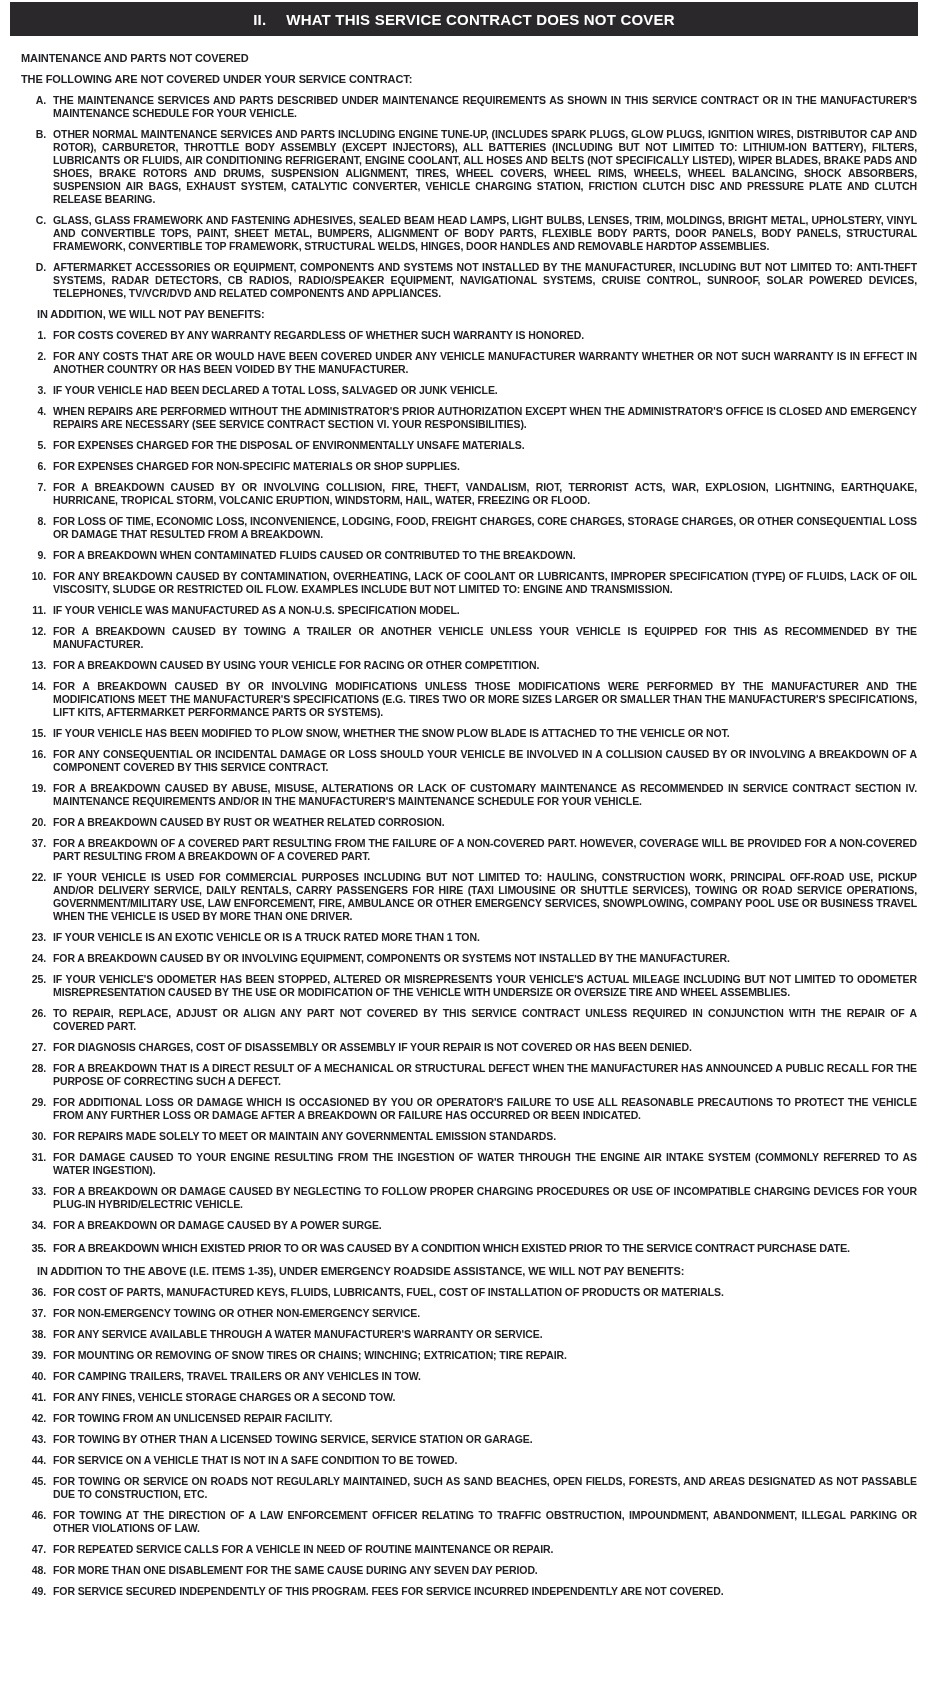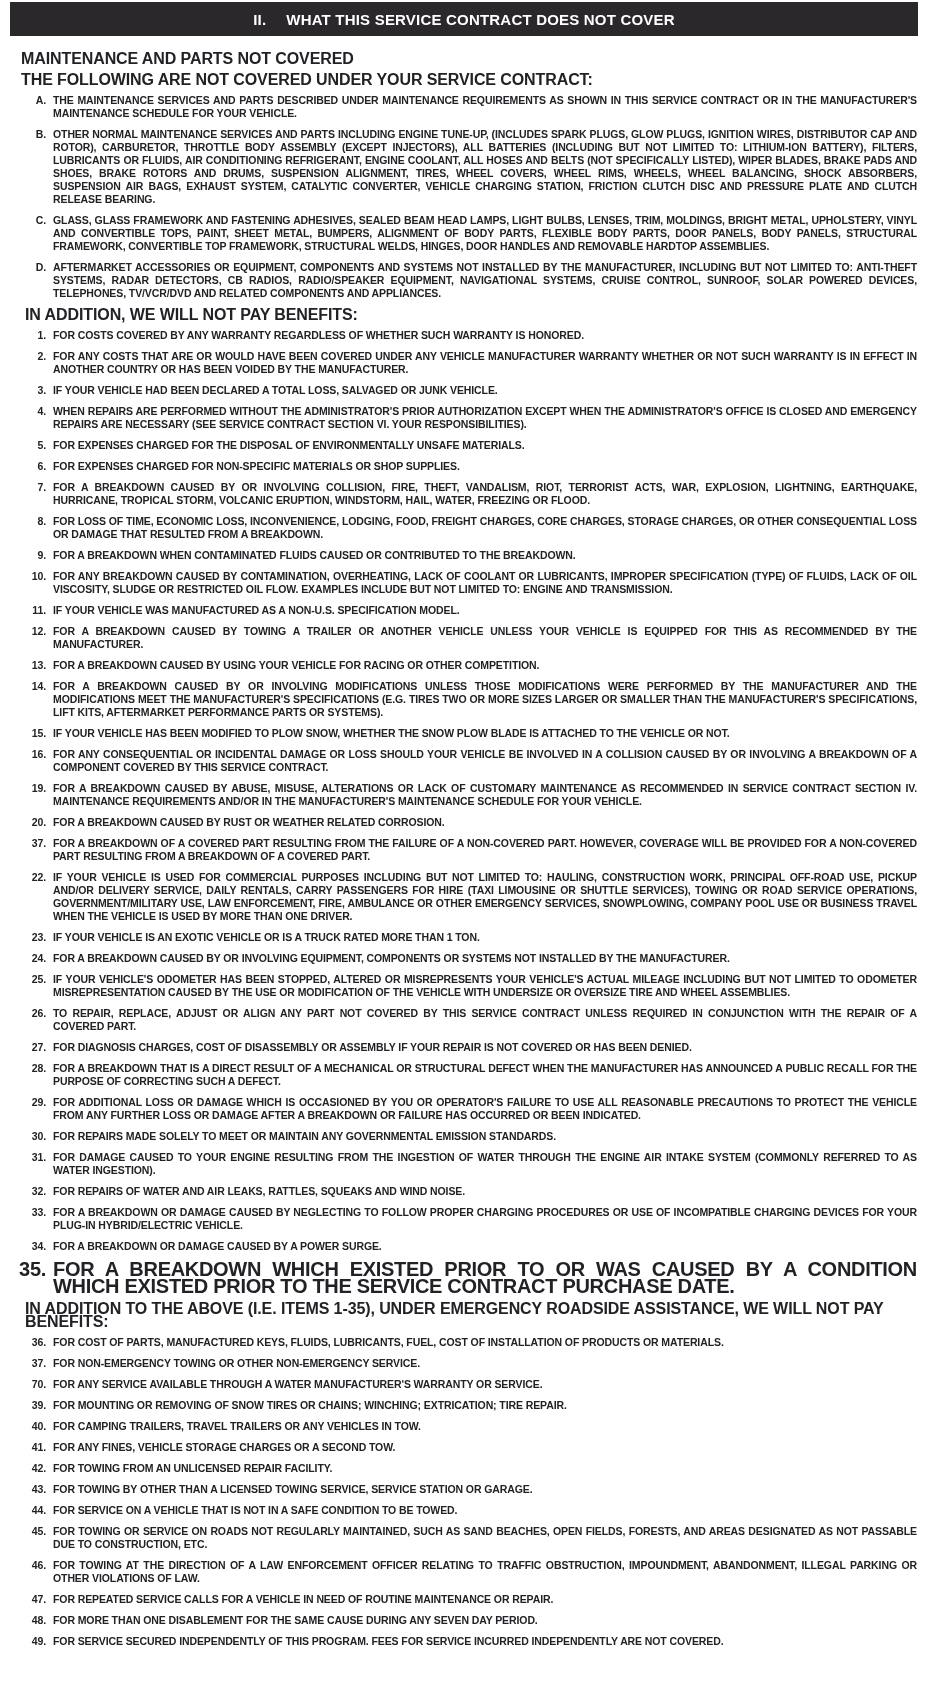--- a/index.html
+++ b/index.html
@@ -17,44 +17,44 @@
     color:#ffffff;
     text-align:center;
     font-size:15px;
     letter-spacing:.2px;
     padding:9px 0 8px 0;
   }
   .banner .num{margin-right:20px;}
   .content{padding-right:8px;}
   .line{
     margin:0 0 8px 2px;
-    font-size:16px;
+    font-size:11px;
     line-height:13px;
     letter-spacing:-.1px;
     padding-left:19px;
   }
-  .addition{margin-left:6px;}
+  .addition{margin-left:18px;}
   .item{
     position:relative;
     padding-left:53px;
     margin-bottom:8px;
     font-size:10.5px;
     line-height:13px;
     letter-spacing:-.1px;
     text-align:justify;
   }
   .item .lbl{
     position:absolute;
     left:0;
     top:0;
     width:46px;
     text-align:right;
   }
   .item-large{
-    font-size:20px;
+    font-size:11px;
     line-height:16.5px;
     letter-spacing:-.3px;
   }
 </style>
 </head>
 <body>
 
 <div class="page">
 
   <div class="banner">
@@ -233,24 +233,20 @@
         <div class="item">
           <span class="lbl">30.</span>
           <span>FOR REPAIRS MADE SOLELY TO MEET OR MAINTAIN ANY GOVERNMENTAL EMISSION STANDARDS.</span>
         </div>
 
         <div class="item">
           <span class="lbl">31.</span>
           <span>FOR DAMAGE CAUSED TO YOUR ENGINE RESULTING FROM THE INGESTION OF WATER THROUGH THE ENGINE AIR INTAKE SYSTEM (COMMONLY REFERRED TO AS WATER INGESTION).</span>
         </div>
 
-        <div class="item">
-          <span class="lbl">32.</span>
-          <span>FOR REPAIRS OF WATER AND AIR LEAKS, RATTLES, SQUEAKS AND WIND NOISE.</span>
-        </div>
 
         <div class="item">
           <span class="lbl">33.</span>
           <span>FOR A BREAKDOWN OR DAMAGE CAUSED BY NEGLECTING TO FOLLOW PROPER CHARGING PROCEDURES OR USE OF INCOMPATIBLE CHARGING DEVICES FOR YOUR PLUG-IN HYBRID/ELECTRIC VEHICLE.</span>
         </div>
 
         <div class="item">
           <span class="lbl">34.</span>
           <span>FOR A BREAKDOWN OR DAMAGE CAUSED BY A POWER SURGE.</span>
         </div>
@@ -269,21 +265,21 @@
           <span class="lbl">36.</span>
           <span>FOR COST OF PARTS, MANUFACTURED KEYS, FLUIDS, LUBRICANTS, FUEL, COST OF INSTALLATION OF PRODUCTS OR MATERIALS.</span>
         </div>
 
         <div class="item">
           <span class="lbl">37.</span>
           <span>FOR NON-EMERGENCY TOWING OR OTHER NON-EMERGENCY SERVICE.</span>
         </div>
 
         <div class="item">
-          <span class="lbl">70.</span>
+          <span class="lbl">38.</span>
           <span>FOR ANY SERVICE AVAILABLE THROUGH A WATER MANUFACTURER'S WARRANTY OR SERVICE.</span>
         </div>
 
         <div class="item">
           <span class="lbl">39.</span>
           <span>FOR MOUNTING OR REMOVING OF SNOW TIRES OR CHAINS; WINCHING; EXTRICATION; TIRE REPAIR.</span>
         </div>
 
         <div class="item">
           <span class="lbl">40.</span>

